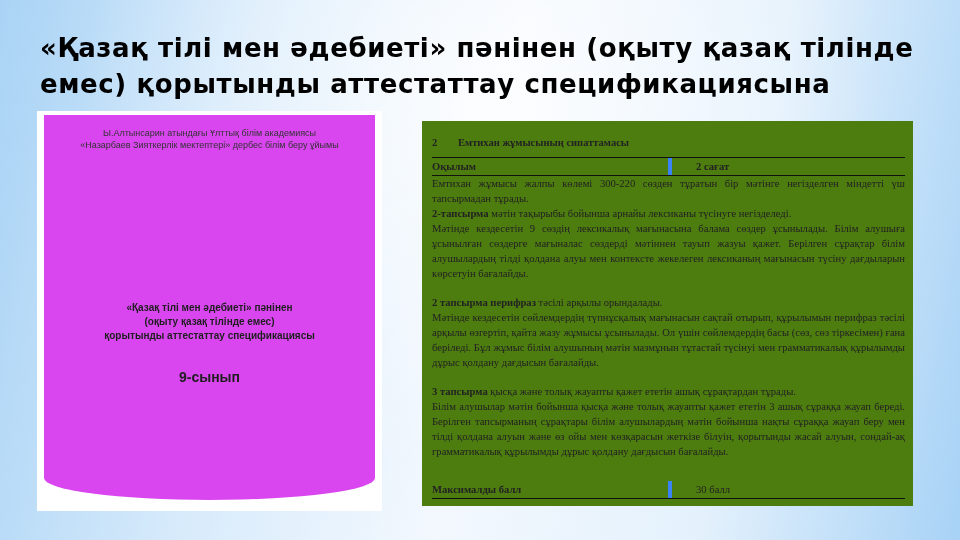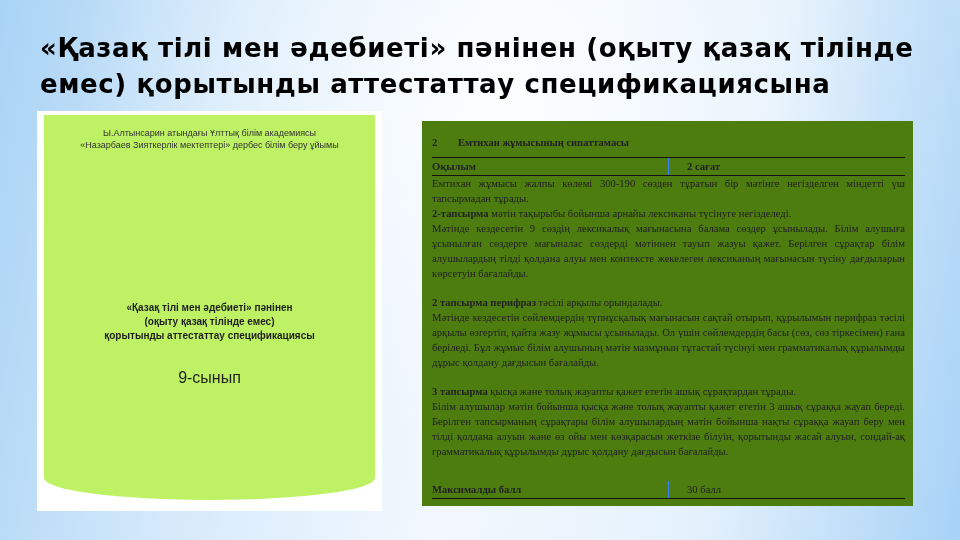--- a/index.html
+++ b/index.html
@@ -18,40 +18,40 @@
     font-size:26px; line-height:36px; letter-spacing:0.6px;
     font-family: "DejaVu Sans", sans-serif;
     height:92px; overflow:hidden;
   }
   .cover {
     position:absolute; left:37px; top:111px; width:345px; height:400px;
     background:#ffffff;
   }
   .cover-inner {
     position:absolute; left:7px; top:4px; width:331px; height:385px;
-    background:#bef264;
+    background:#d946ef;
     border-radius: 0 0 50% 50% / 0 0 22px 22px;
     font-family: "Liberation Sans", sans-serif; color:#222;
     text-align:center;
   }
   .cover-org { position:absolute; left:0; top:12px; width:100%; font-size:9px; line-height:12px; color:#333; }
   .cover-title { position:absolute; left:0; top:186px; width:100%; font-size:10px; line-height:14px; font-weight:bold; color:#1e1e1e; }
-  .cover-grade { position:absolute; left:0; top:254px; width:100%; font-size:16px; font-weight:normal; color:#1e1e1e; }
+  .cover-grade { position:absolute; left:0; top:254px; width:100%; font-size:14px; font-weight:bold; color:#1e1e1e; }
 
   .doc {
     position:absolute; left:422px; top:121px; width:491px; height:385px;
     background:#4d7c0f;
     font-family: "Liberation Serif", serif; color:#222;
     font-size:10.6px; line-height:15px;
   }
   .doc-head { position:absolute; left:10px; top:14px; font-weight:bold; font-size:10.5px; }
   .doc-head .num { display:inline-block; width:26px; }
   .row { position:absolute; left:10px; width:473px; height:17px; font-weight:bold; border-top:1.5px solid #111; }
   .row .c1 { position:absolute; left:0; top:1px; }
-  .row .c2 { position:absolute; left:236px; top:0; height:16px; border-left:1px solid #3b82f6; padding-left:18px; padding-top:1px; }
+  .row .c2 { position:absolute; left:236px; top:0; height:16px; border-left:4px solid #3b82f6; padding-left:24px; padding-top:1px; }
   .row-reading { top:36px; border-bottom:1px solid #111; }
   .row-max { top:360px; border-top:none; border-bottom:1.5px solid #111; }
   .body { position:absolute; left:10px; top:55px; width:473px; text-align:justify; }
   .body p { margin:0; }
   .gap { height:14px; }
   b { font-weight:bold; }
 </style>
 </head>
 <body>
 
@@ -78,21 +78,21 @@
   <div class="doc-head">
     <span class="num">2</span><span>Емтихан жұмысының сипаттамасы</span>
   </div>
 
   <div class="row row-reading">
     <span class="c1">Оқылым</span>
     <span class="c2">2 сағат</span>
   </div>
 
   <div class="body">
-    <p>Емтихан жұмысы жалпы көлемі 300-190 сөзден тұратын бір мәтінге негізделген міндетті үш тапсырмадан тұрады.</p>
+    <p>Емтихан жұмысы жалпы көлемі 300-220 сөзден тұратын бір мәтінге негізделген міндетті үш тапсырмадан тұрады.</p>
     <p><b>2-тапсырма</b><span> мәтін тақырыбы бойынша арнайы лексиканы түсінуге негізделеді.</span></p>
     <p>Мәтінде кездесетін 9 сөздің лексикалық мағынасына балама сөздер ұсынылады. Білім алушыға ұсынылған сөздерге мағыналас сөздерді мәтіннен тауып жазуы қажет. Берілген сұрақтар білім алушылардың тілді қолдана алуы мен контексте жекелеген лексиканың мағынасын түсіну дағдыларын көрсетуін бағалайды.</p>
     <div class="gap"></div>
     <p><b>2 тапсырма перифраз</b><span> тәсілі арқылы орындалады.</span></p>
     <p>Мәтінде кездесетін сөйлемдердің түпнұсқалық мағынасын сақтай отырып, құрылымын перифраз тәсілі арқылы өзгертіп, қайта жазу жұмысы ұсынылады. Ол үшін сөйлемдердің басы (сөз, сөз тіркесімен) ғана беріледі. Бұл жұмыс білім алушының мәтін мазмұнын тұтастай түсінуі мен грамматикалық құрылымды дұрыс қолдану дағдысын бағалайды.</p>
     <div class="gap"></div>
     <p><b>3 тапсырма</b><span> қысқа және толық жауапты қажет ететін ашық сұрақтардан тұрады.</span></p>
     <p>Білім алушылар мәтін бойынша қысқа және толық жауапты қажет ететін 3 ашық сұраққа жауап береді. Берілген тапсырманың сұрақтары білім алушылардың мәтін бойынша нақты сұраққа жауап беру мен тілді қолдана алуын және өз ойы мен көзқарасын жеткізе білуін, қорытынды жасай алуын, сондай-ақ грамматикалық құрылымды дұрыс қолдану дағдысын бағалайды.</p>
   </div>
 

